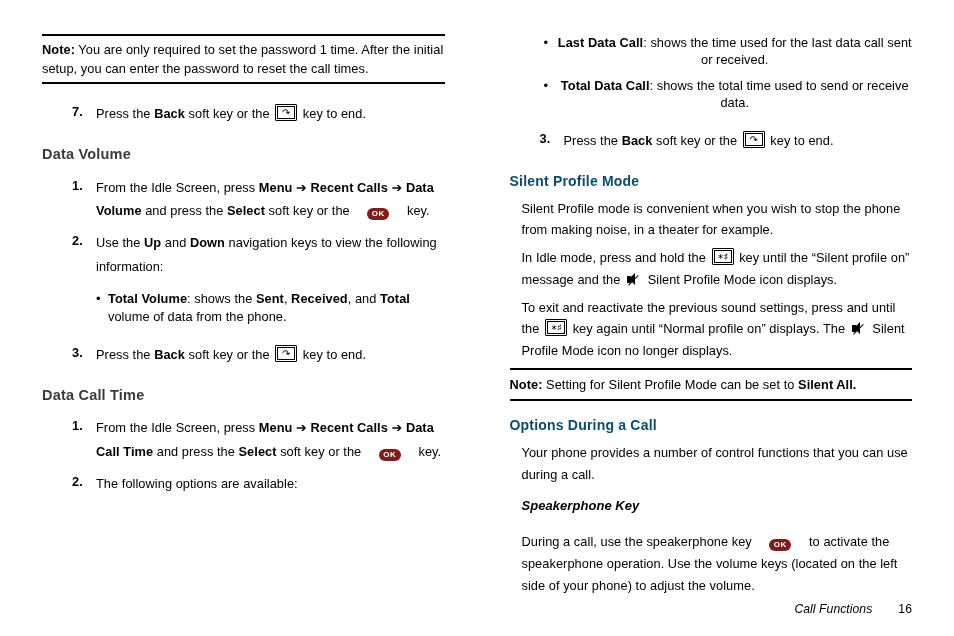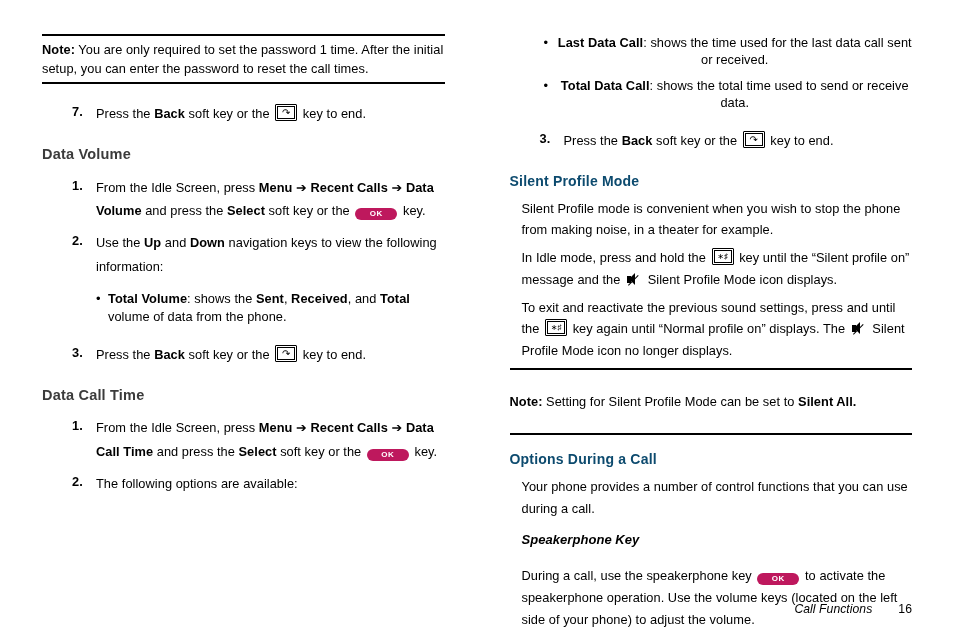--- a/index.html
+++ b/index.html
@@ -140,32 +140,32 @@
     position: absolute;
     left: 0; right: 0; top: 0; bottom: 0;
     font-size: 10px;
     line-height: 15px;
     text-align: center;
     font-weight: 400;
     z-index: 1;
   }
   .icon-ok {
     display: inline-block;
-    width: 42px;
+    width: 22px;
     height: 12px;
     vertical-align: -1px;
     border-radius: 6px;
-    background: #be185d;
+    background: #7f1d1d;
     color: #fff;
     font-size: 8px;
     line-height: 12px;
     text-align: center;
     font-weight: 700;
     letter-spacing: 0.6px;
-    margin: 0 2px;
+    margin: 0 14px;
     font-family: Arial, sans-serif;
   }
   .icon-speaker {
     display: inline-block;
     width: 16px;
     height: 13px;
     vertical-align: -2px;
     margin: 0 2px;
     position: relative;
   }
@@ -198,21 +198,21 @@
   .footer {
     position: absolute;
     right: 42px;
     bottom: 18px;
     font-size: 12.2px;
   }
   .footer .sec { margin-right: 26px; font-style: italic; }
   .note-inline {
     border-top: 2px solid #000;
     border-bottom: 2px solid #000;
-    padding: 22px 0;
+    padding: 5px 0;
     margin: 0 0 14px 0;
     font-family: "Arial Narrow", "Helvetica Narrow", Arial, sans-serif;
     font-stretch: condensed;
   }
   .li-body { line-height: 1.85; }
   .li-body-tight { line-height: 1.7; }
   .cond-line { line-height: 1.35; }
 </style>
 </head>
 <body>

